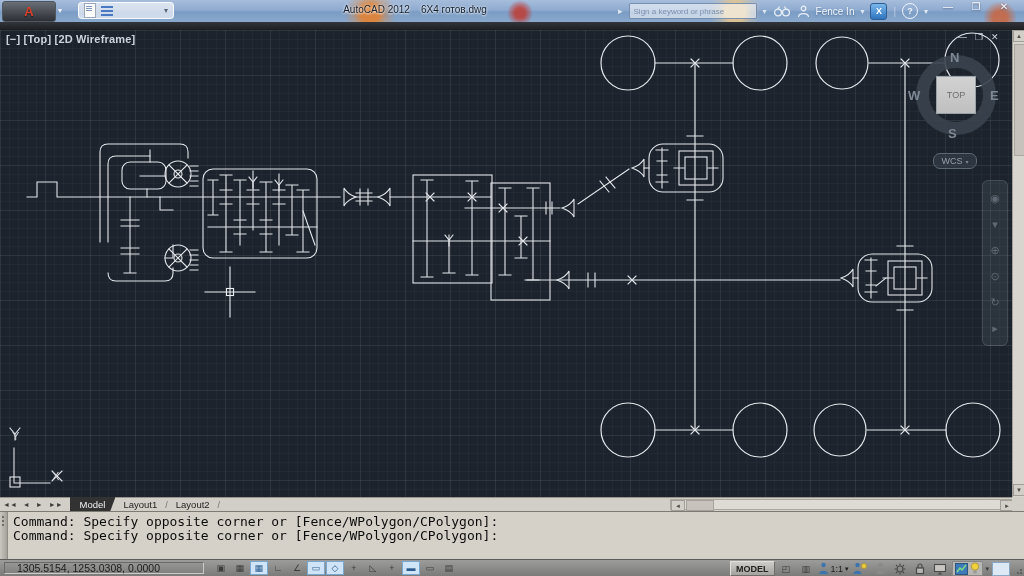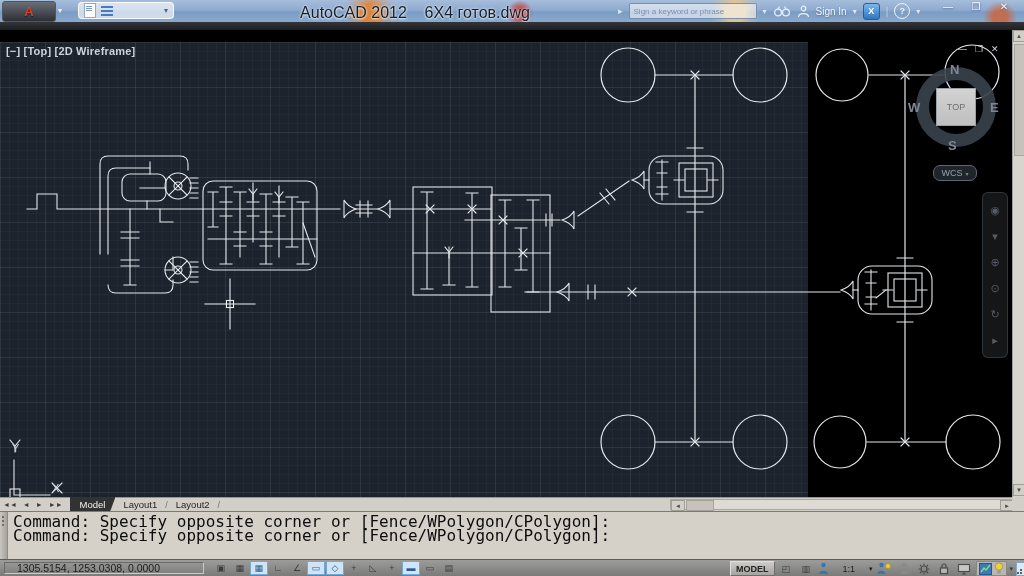--- a/index.html
+++ b/index.html
@@ -18,21 +18,21 @@
   #app-button{left:2px;top:1px;width:52px;height:19px;border-radius:3px;border:1px solid #4e565e;
     background:linear-gradient(#6a6f75,#2c3036);display:flex;align-items:center;justify-content:center;}
   #app-button .a-logo{color:#d8402a;font-weight:bold;font-size:13px;text-shadow:0 1px 1px rgba(0,0,0,.6);}
   #app-caret{left:58px;top:6px;color:#eef3f9;font-size:8px;}
   #qat{left:78px;top:2px;width:96px;height:17px;border-radius:4px;background:rgba(255,255,255,.62);
     border:1px solid rgba(255,255,255,.8);display:flex;align-items:center;gap:5px;padding:0 5px;box-sizing:border-box;}
   .doc-icon{width:10px;height:13px;background:#fdfdfd;border:1px solid #9aa7b8;position:relative;}
   .doc-icon::after{content:"";position:absolute;left:1px;top:2px;width:6px;height:1px;background:#7d96c0;box-shadow:0 2px 0 #7d96c0,0 4px 0 #7d96c0;}
   .qat-lines{width:12px;height:10px;background:linear-gradient(#4a79c4 2px,transparent 2px) 0 0/12px 4px repeat-y;}
   #qat .caret{color:#5a6878;font-size:8px;margin-left:auto;}
-  #title-text{left:0;top:4px;width:830px;text-align:center;font-size:16px;color:#15202e;
+  #title-text{left:0;top:4px;width:830px;text-align:center;font-size:10px;color:#15202e;
     text-shadow:0 0 3px rgba(255,255,255,.85),0 1px 2px rgba(255,255,255,.7);white-space:pre;}
   #infocenter{left:618px;top:2px;height:18px;display:flex;align-items:center;gap:6px;color:#e8eef6;}
   #ic-collapse{font-size:9px;color:#dfe8f2;}
   #search-box{width:118px;height:14px;background:rgba(255,255,255,.55);border:1px solid rgba(110,135,170,.9);
     border-radius:2px;font-size:8px;color:#7b8fae;padding:0 4px;display:flex;align-items:center;overflow:hidden;white-space:nowrap;}
   .tb-caret{font-size:8px;color:#dfe8f2;}
   .ic-svg{display:block;}
   #signin-label{font-size:10px;color:#f0f5fb;text-shadow:0 1px 2px rgba(40,70,110,.5);}
   #exchange-btn{width:15px;height:15px;border-radius:3px;border:1px solid #2f5d93;
     background:linear-gradient(#79b7ea,#2f74c0);color:#fff;font-size:9px;font-weight:bold;
@@ -41,21 +41,21 @@
   #help-btn{width:14px;height:14px;border-radius:50%;border:1.5px solid #eef3fa;color:#eef3fa;
     font-size:9px;font-weight:bold;display:flex;align-items:center;justify-content:center;}
   #win-buttons{left:940px;top:1px;display:flex;gap:12px;color:#f6f9fc;font-size:10px;
     text-shadow:0 1px 2px rgba(30,50,80,.6);}
   #win-buttons span{width:16px;text-align:center;}
 
   
   #menustrip{left:0;top:22px;width:1024px;height:8px;background:linear-gradient(#34353a,#1d1e22);}
 
   
-  #drawing{left:0;top:42px;width:808px;height:467px;background-color:#1c232c;
+  #drawing{left:0;top:30px;width:1012px;height:467px;background-color:#1c232c;
     background-image:
       linear-gradient(rgba(255,255,255,.055) 1px,transparent 1px),
       linear-gradient(90deg,rgba(255,255,255,.055) 1px,transparent 1px),
       linear-gradient(rgba(255,255,255,.027) 1px,transparent 1px),
       linear-gradient(90deg,rgba(255,255,255,.027) 1px,transparent 1px);
     background-size:45px 45px,45px 45px,9px 9px,9px 9px;}
   #viewport-label{left:6px;top:3px;font-size:11px;font-weight:bold;color:#ccd3da;letter-spacing:.2px;}
   #dwg-win-buttons{left:958px;top:2px;display:flex;gap:8px;color:#cfd6dd;font-size:9px;}
 
   
@@ -99,38 +99,38 @@
   .hbtn{position:absolute;top:0;width:12px;height:9px;background:#d2cfc8;border:1px solid #a29f98;color:#4a4a48;
     font-size:6px;display:flex;align-items:center;justify-content:center;}
   #scroll-corner{left:1012px;top:497px;width:12px;height:14px;background:#d2cfc8;}
 
   
   #cmdwin{left:0;top:511px;width:1024px;height:48px;background:#d5d1c9;border-top:1px solid #7d7a74;box-sizing:border-box;}
   #cmd-grip{position:absolute;left:0;top:0;width:7px;height:48px;background:linear-gradient(90deg,#cac7c1,#a5a29c);border-right:1px solid #8f8c86;}
   #cmd-grip::before{content:"";position:absolute;left:2px;top:4px;width:2px;height:2px;background:#6f6c66;
     box-shadow:0 4px 0 #6f6c66,0 8px 0 #6f6c66;}
   #cmd-history{position:absolute;left:8px;top:1px;width:1016px;height:32px;padding:2px 0 18px 5px;box-sizing:border-box;
-    font-family:"DejaVu Sans Mono",monospace;font-size:16px;line-height:14px;color:#0c0c0c;white-space:pre;}
+    font-family:"DejaVu Sans Mono",monospace;font-size:13px;line-height:14px;color:#0c0c0c;white-space:pre;}
   #cmd-input{position:absolute;left:8px;top:33px;width:1016px;height:15px;background:#ffffff;border-top:1px solid #8f8c86;
     box-sizing:border-box;font-family:"DejaVu Sans Mono",monospace;font-size:11px;line-height:14px;color:#0c0c0c;padding-left:5px;}
 
   
   #statusbar{left:0;top:559px;width:1024px;height:17px;background:linear-gradient(#9c9c9a,#7b7b79);border-top:1px solid #5c5c5a;box-sizing:border-box;}
   #coords{position:absolute;left:4px;top:2px;width:200px;height:12px;border:1px solid #6a6a68;border-bottom-color:#c9c9c7;border-right-color:#c9c9c7;
     font-size:10.5px;color:#1d1d1b;display:flex;align-items:center;padding-left:12px;box-sizing:border-box;}
   #status-toggles{position:absolute;left:212px;top:1px;display:flex;gap:1px;}
   .toggle{width:18px;height:14px;display:flex;align-items:center;justify-content:center;font-size:9px;color:#3c3c3a;
     border:1px solid transparent;box-sizing:border-box;}
   .toggle.on{background:#cfe4f7;border-color:#7aa7cf;color:#2c5d8f;}
   #status-right{position:absolute;left:730px;top:1px;height:15px;display:flex;align-items:center;gap:3px;}
   #model-button{height:13px;padding:0 5px;background:linear-gradient(#ceccc8,#a5a39f);border:1px solid;border-color:#e2e0dc #6f6d69 #6f6d69 #e2e0dc;
     font-size:9px;font-weight:bold;color:#222;display:flex;align-items:center;}
   .sbtn{width:17px;height:13px;display:flex;align-items:center;justify-content:center;font-size:9px;color:#3a3a38;}
   .sbtn svg{display:block;}
-  #anno-scale{display:flex;align-items:center;gap:14px;font-size:9px;color:#1d1d1b;}
+  #anno-scale{display:flex;align-items:center;gap:2px;font-size:9px;color:#1d1d1b;}
   #iso-group{display:flex;align-items:center;gap:2px;background:#b9b7b3;border:1px solid #8a8884;padding:0 2px;height:13px;}
   #clean-screen{width:16px;height:12px;background:#dce9f5;border:1px solid #89a8c4;}
   #status-grip{position:absolute;left:1014px;top:6px;width:8px;height:8px;}
   #status-grip::before{content:"";position:absolute;right:0;bottom:0;width:2px;height:2px;background:#5f5f5d;
     box-shadow:-3px 0 0 #5f5f5d,0 -3px 0 #5f5f5d;}
 </style>
 </head>
 <body>
 
 <div id="app">
@@ -157,21 +157,21 @@
             <circle cx="13" cy="7.5" r="3.4"></circle>
           <path d="M5,4 L6.5,1.5 M13,4 L11.5,1.5 M8.4,6 h1.2"></path>
         </g>
       </svg>
       <svg class="ic-svg" width="13" height="13" viewBox="0 0 13 13">
         <g fill="none" stroke="#e9eff7" stroke-width="1.2">
           <circle cx="6.5" cy="3.5" r="2.3"></circle>
             <path d="M1.5,12 C1.5,7.5 11.5,7.5 11.5,12"></path>
         </g>
       </svg>
-      <span id="signin-label">Sign In</span>
+      <span id="signin-label">Fence In</span>
       <span class="tb-caret">▾</span>
       <div id="exchange-btn">X</div>
       <span class="tb-sep">|</span>
       <div id="help-btn">?</div>
       <span class="tb-caret">▾</span>
     </div>
 
     <div id="win-buttons" class="abs">
       <span>—</span>
       <span>❐</span>

